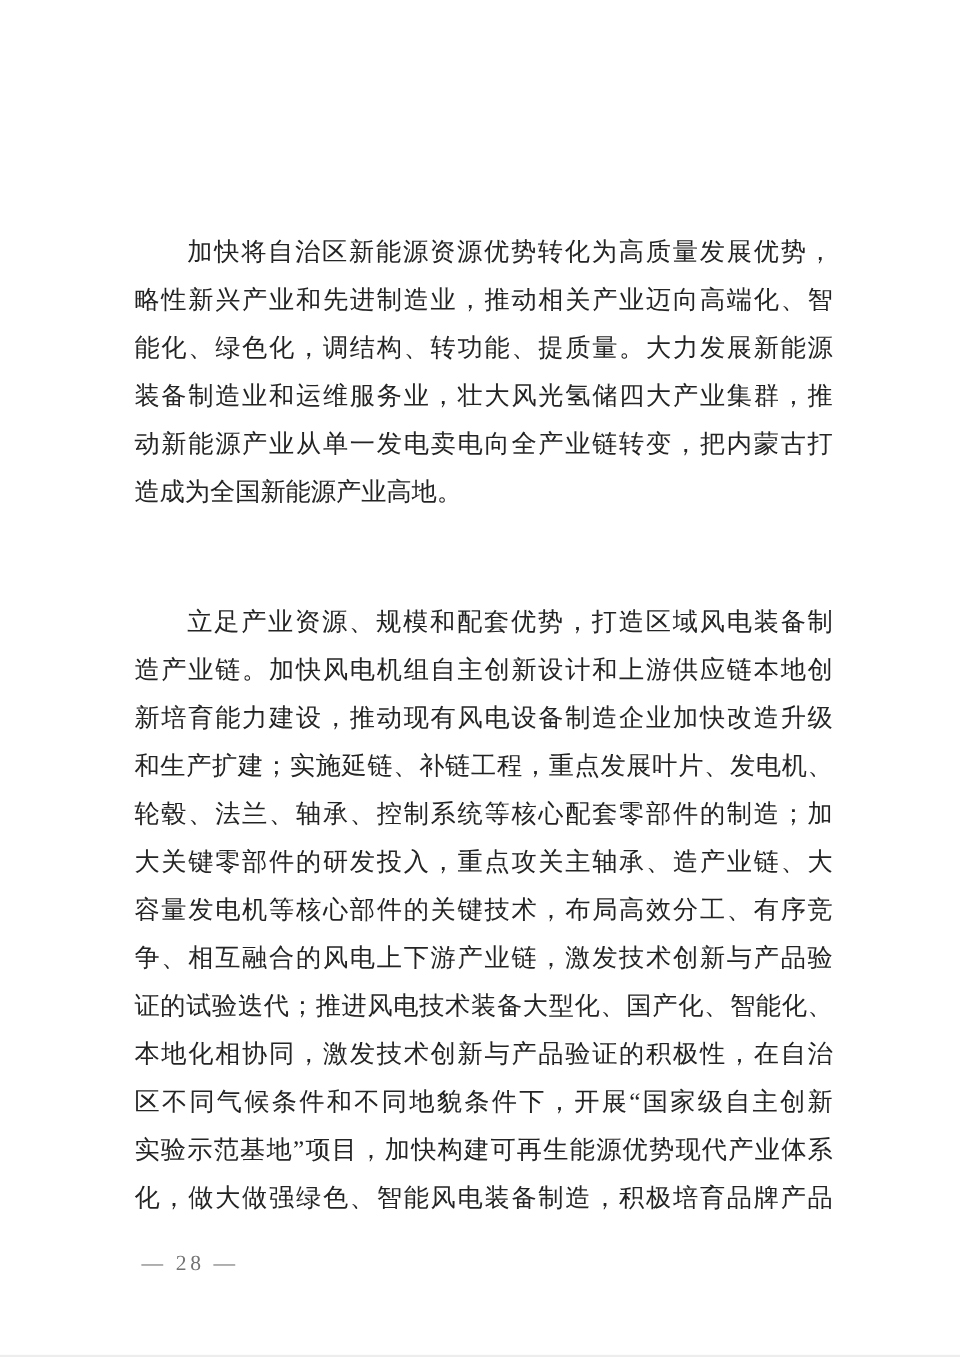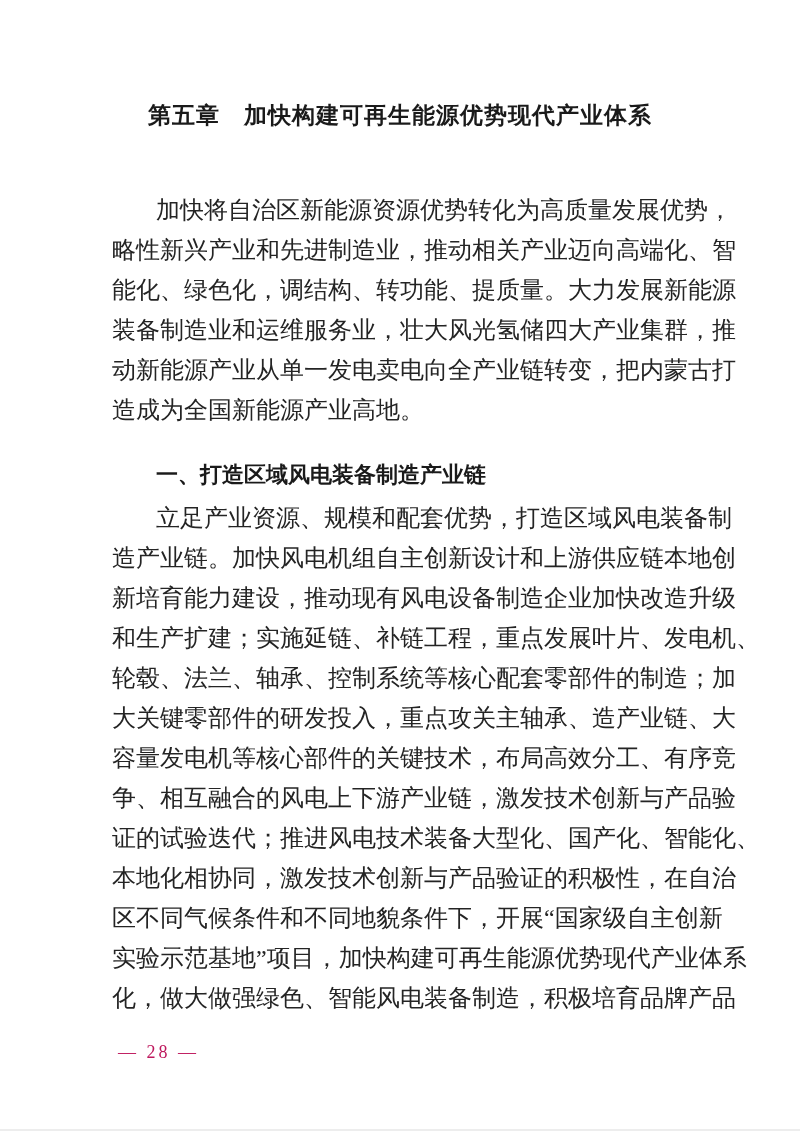--- a/index.html
+++ b/index.html
@@ -31,21 +31,21 @@
   .para {
     position: absolute;
     left: 112px;
     width: 582px;
   }
   .para-1 { top: 190px; }
   .para-2 { top: 498px; }
   .bodyline {
     height: 40px;
     line-height: 40px;
-    font-size: 24px;
+    font-size: 21px;
     text-align: justify;
     text-align-last: justify;
     text-justify: inter-character;
     white-space: nowrap;
   }
   .bodyline.indent { padding-left: 44px; }
   .bodyline.no-stretch {
     text-align: center;
     text-align-last: left;
   }
@@ -62,41 +62,39 @@
     font-size: 22px;
     color: #1a1a1a;
   }
   .page-number {
     position: absolute;
     top: 1038px;
     left: 118px;
     height: 28px;
     line-height: 28px;
     font-size: 18px;
-    color: #be185d;
+    color: #737373;
     letter-spacing: 3px;
   }
 </style>
 </head>
 <body>
 
 <div class="page">
 
-  <div class="chapter-title">第五章　加快构建可再生能源优势现代产业体系</div>
 
   <div class="para para-1">
     <div class="bodyline indent">加快将自治区新能源资源优势转化为高质量发展优势，</div>
     <div class="bodyline">略性新兴产业和先进制造业，推动相关产业迈向高端化、智</div>
     <div class="bodyline">能化、绿色化，调结构、转功能、提质量。大力发展新能源</div>
     <div class="bodyline">装备制造业和运维服务业，壮大风光氢储四大产业集群，推</div>
     <div class="bodyline">动新能源产业从单一发电卖电向全产业链转变，把内蒙古打</div>
     <div class="bodyline no-stretch">造成为全国新能源产业高地。</div>
   </div>
 
-  <div class="section-heading">一、打造区域风电装备制造产业链</div>
 
   <div class="para para-2">
     <div class="bodyline indent">立足产业资源、规模和配套优势，打造区域风电装备制</div>
     <div class="bodyline">造产业链。加快风电机组自主创新设计和上游供应链本地创</div>
     <div class="bodyline">新培育能力建设，推动现有风电设备制造企业加快改造升级</div>
     <div class="bodyline">和生产扩建；实施延链、补链工程，重点发展叶片、发电机、</div>
     <div class="bodyline">轮毂、法兰、轴承、控制系统等核心配套零部件的制造；加</div>
     <div class="bodyline">大关键零部件的研发投入，重点攻关主轴承、造产业链、大</div>
     <div class="bodyline">容量发电机等核心部件的关键技术，布局高效分工、有序竞</div>
     <div class="bodyline">争、相互融合的风电上下游产业链，激发技术创新与产品验</div>

